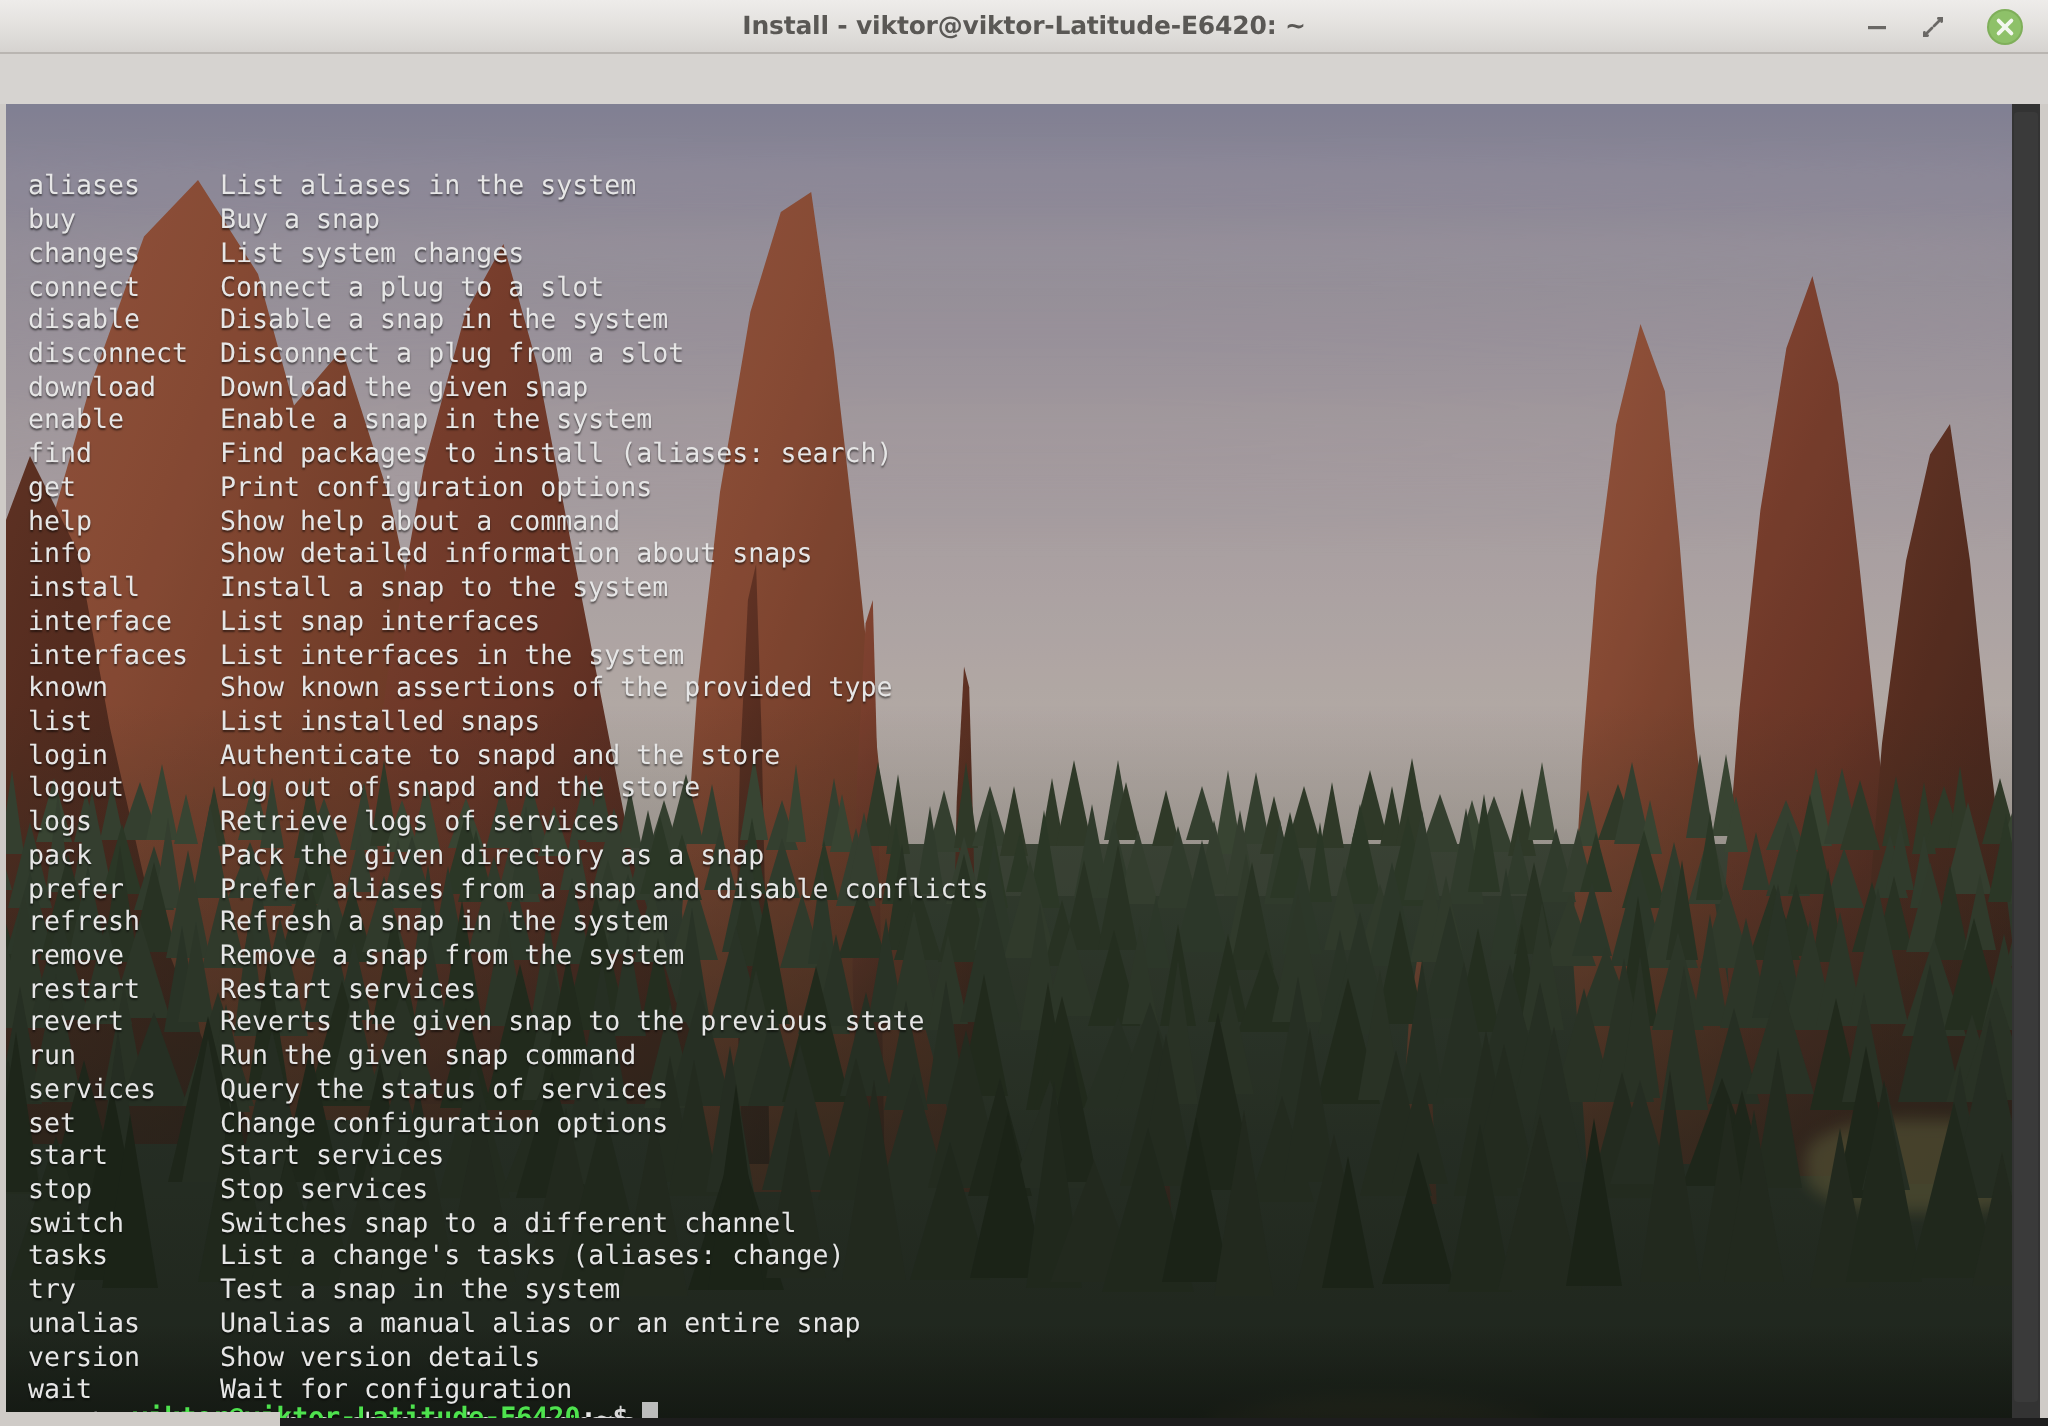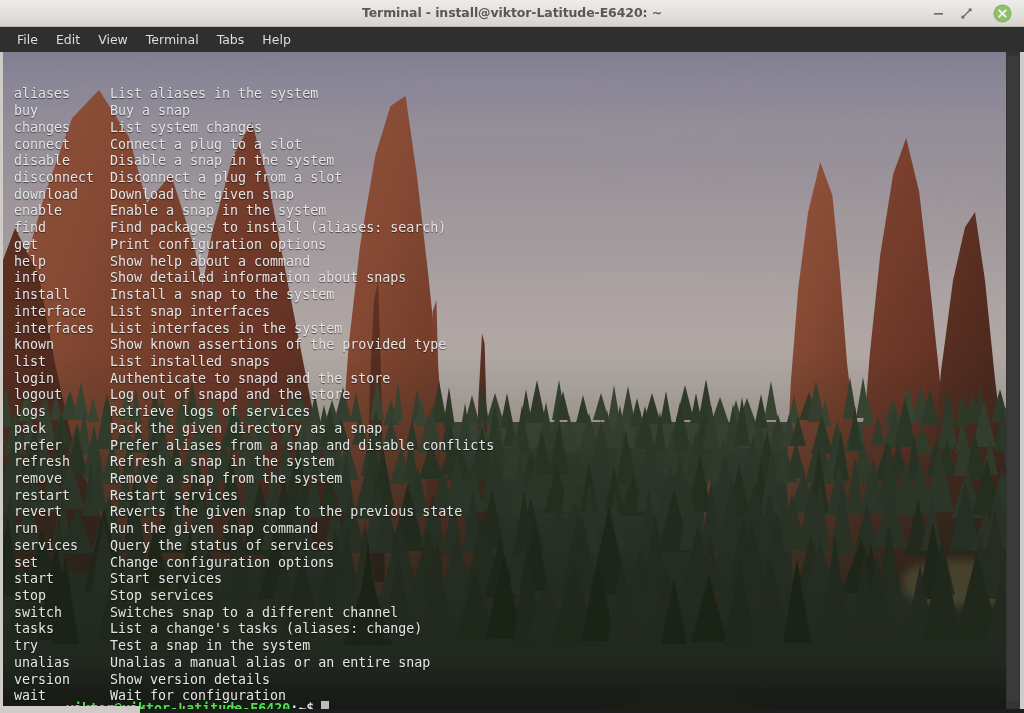--- a/index.html
+++ b/index.html
@@ -259,21 +259,21 @@
     margin-left: 7px;
     opacity: .85;
   }
 </style>
 </head>
 <body>
 
 <div id="window">
 
   <div id="titlebar">
-    <div id="titlebar-text">Terminal - install@viktor-Latitude-E6420: ~</div>
+    <div id="titlebar-text">Install - viktor@viktor-Latitude-E6420: ~</div>
 
     <button class="wbtn" id="btn-min" title="Minimize">
       <svg width="19" height="19" viewBox="0 0 19 19" aria-hidden="true">
         <rect x="5" y="9" width="9" height="1.6" fill="#6a6865"></rect>
       </svg>
     </button>
 
     <button class="wbtn" id="btn-max" title="Maximize">
       <svg width="19" height="19" viewBox="0 0 19 19" aria-hidden="true">
         <path d="M5.5 13.5 L9 10 M13.5 5.5 L10 9" stroke="#6a6865" stroke-width="1.4" fill="none" stroke-linecap="round"></path>
@@ -284,28 +284,20 @@
 
     <button class="wbtn" id="btn-close" title="Close">
       <svg width="19" height="19" viewBox="0 0 19 19" aria-hidden="true">
         <circle cx="9.5" cy="9.5" r="9" fill="#7faf5a"></circle>
         <circle cx="9.5" cy="9.5" r="8" fill="#8ec169"></circle>
         <path d="M6.3 6.3 L12.7 12.7 M12.7 6.3 L6.3 12.7" stroke="#f3f7ef" stroke-width="1.9" stroke-linecap="round"></path>
       </svg>
     </button>
   </div>
 
-  <div id="menubar">
-    <div class="menu-item">File</div>
-    <div class="menu-item">Edit</div>
-    <div class="menu-item">View</div>
-    <div class="menu-item">Terminal</div>
-    <div class="menu-item">Tabs</div>
-    <div class="menu-item">Help</div>
-  </div>
 
   <div id="term-outer">
 
     <div id="wallpaper">
       <div id="sky"></div>
       <div id="scene">
           <div class="forest" style="left: 0px; top: 590px; width: 1003px; height: 73px; background: rgb(35, 45, 32); opacity: 1;"></div>
           <div class="forest" style="left: 0px; top: 542px; width: 1003px; height: 121px; background: rgb(39, 49, 36); opacity: 1;"></div>
           <div class="forest" style="left: 0px; top: 498px; width: 1003px; height: 165px; background: rgb(43, 54, 40); opacity: 1;"></div>
           <div class="forest" style="left: 0px; top: 460px; width: 1003px; height: 203px; background: rgb(47, 59, 44); opacity: 1;"></div>

